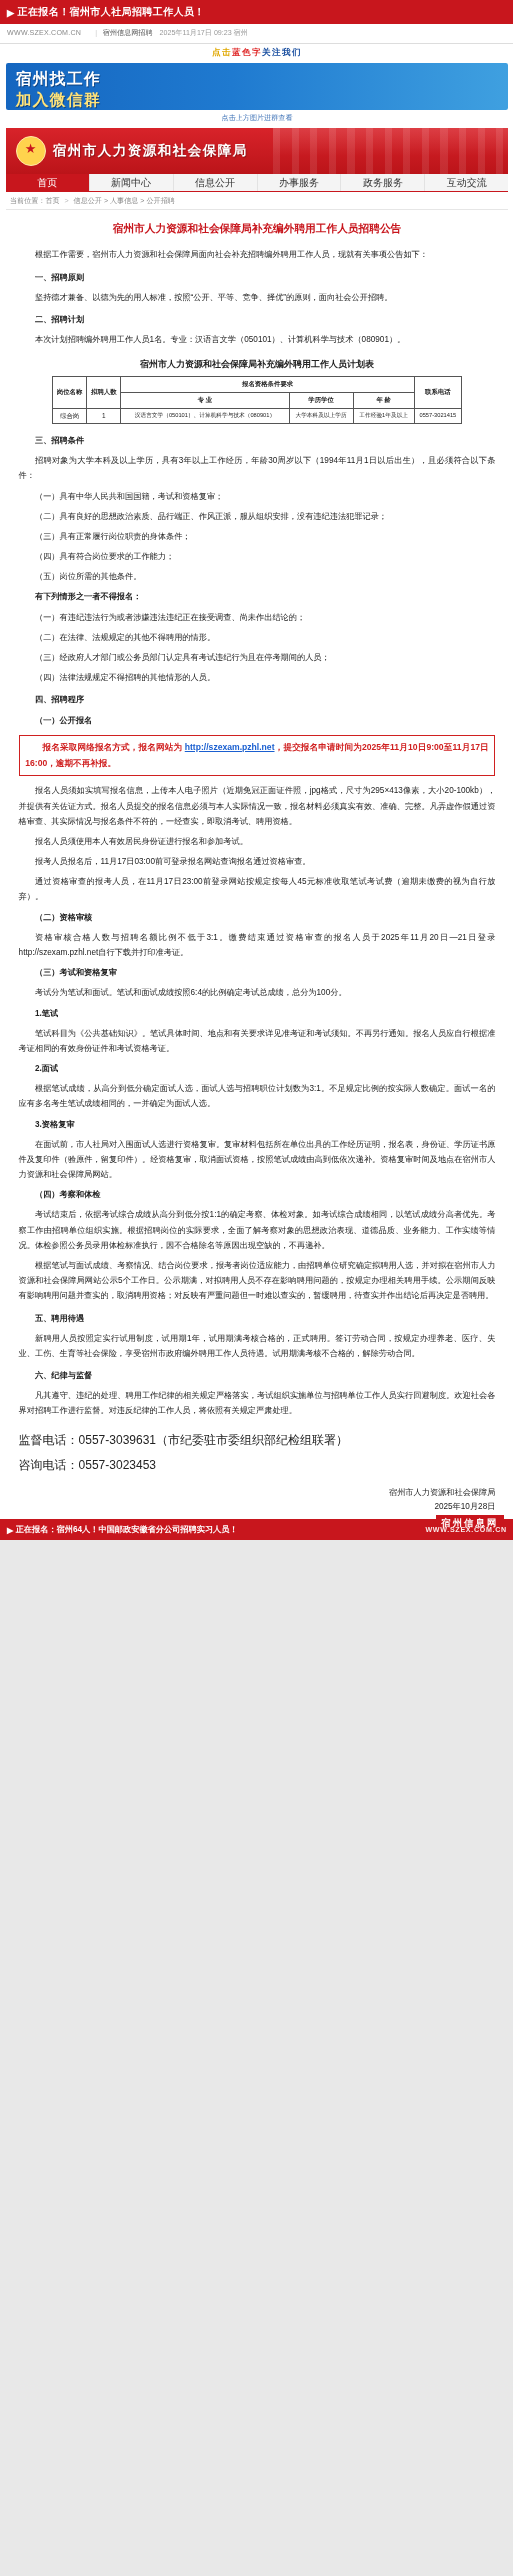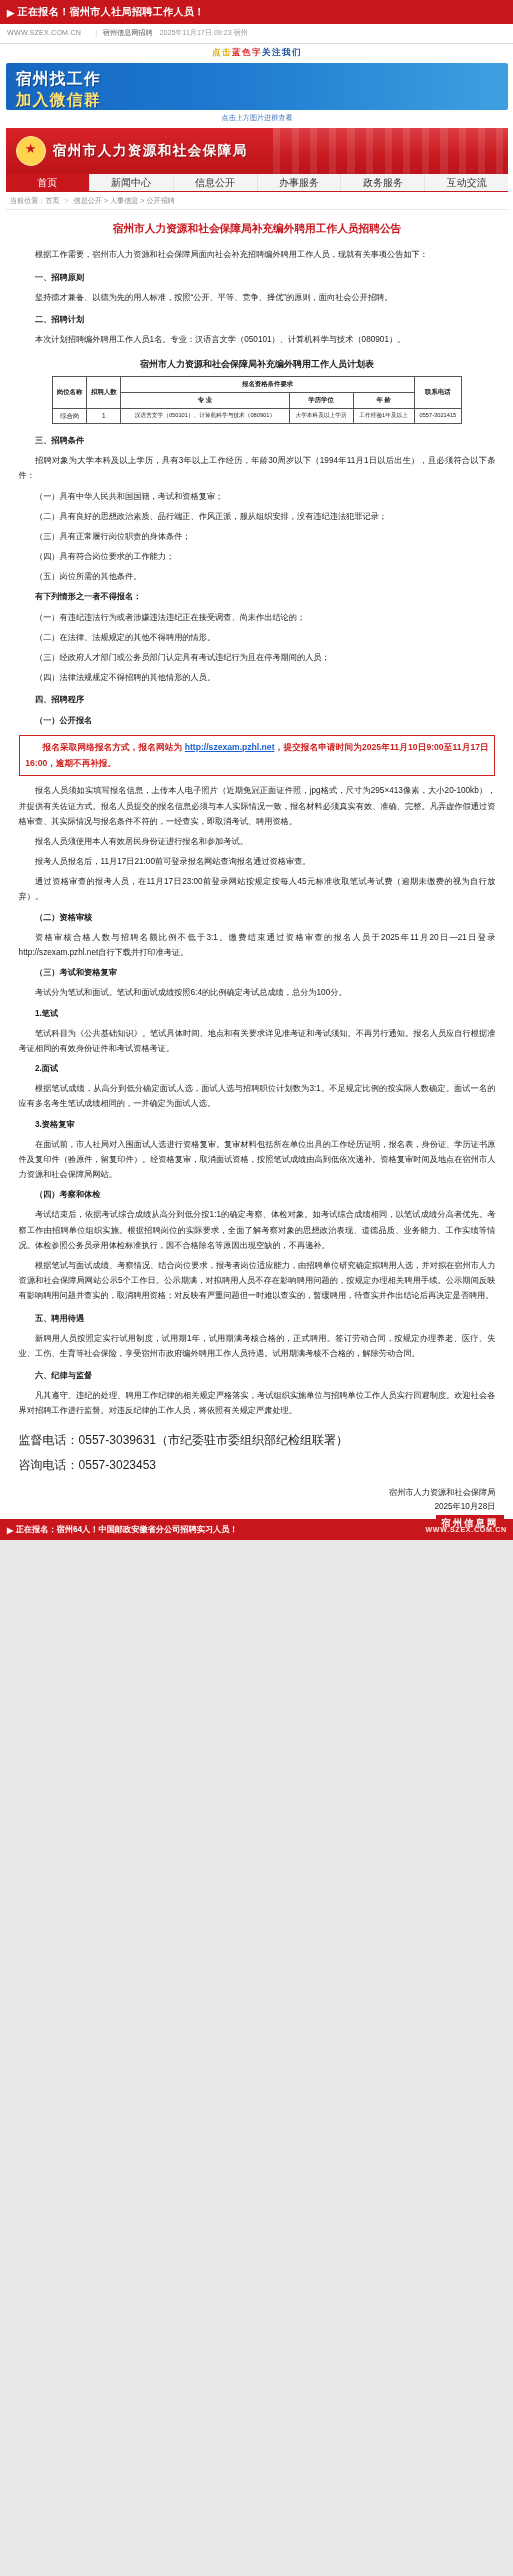--- a/index.html
+++ b/index.html
@@ -426,21 +426,21 @@
 
       <div class="redbox">
         <p>
           <span>报名采取网络报名方式，报名网站为</span>
           <a class="url" href="#">http://szexam.pzhl.net</a><span>，提交报名申请时间为2025年11月10日9:00至11月17日16:00，逾期不再补报。</span>
         </p>
       </div>
 
       <p>报名人员须如实填写报名信息，上传本人电子照片（近期免冠正面证件照，jpg格式，尺寸为295×413像素，大小20-100kb），并提供有关佐证方式。报名人员提交的报名信息必须与本人实际情况一致，报名材料必须真实有效、准确、完整。凡弄虚作假通过资格审查、其实际情况与报名条件不符的，一经查实，即取消考试、聘用资格。</p>
       <p>报名人员须使用本人有效居民身份证进行报名和参加考试。</p>
-      <p>报考人员报名后，11月17日21:00前可登录报名网站查询报名通过资格审查。</p>
+      <p>报考人员报名后，11月17日03:00前可登录报名网站查询报名通过资格审查。</p>
       <p>通过资格审查的报考人员，在11月17日23:00前登录网站按规定按每人45元标准收取笔试考试费（逾期未缴费的视为自行放弃）。</p>
       <p class="sub">（二）资格审核</p>
       <p>资格审核合格人数与招聘名额比例不低于3:1。缴费结束通过资格审查的报名人员于2025年11月20日—21日登录http://szexam.pzhl.net自行下载并打印准考证。</p>
       <p class="sub">（三）考试和资格复审</p>
       <p>考试分为笔试和面试。笔试和面试成绩按照6:4的比例确定考试总成绩，总分为100分。</p>
       <p class="sub">1.笔试</p>
       <p>笔试科目为《公共基础知识》。笔试具体时间、地点和有关要求详见准考证和考试须知。不再另行通知。报名人员应自行根据准考证相同的有效身份证件和考试资格考证。</p>
       <p class="sub">2.面试</p>
       <p>根据笔试成绩，从高分到低分确定面试人选，面试人选与招聘职位计划数为3:1。不足规定比例的按实际人数确定。面试一名的应有多名考生笔试成绩相同的，一并确定为面试人选。</p>
       <p class="sub">3.资格复审</p>

